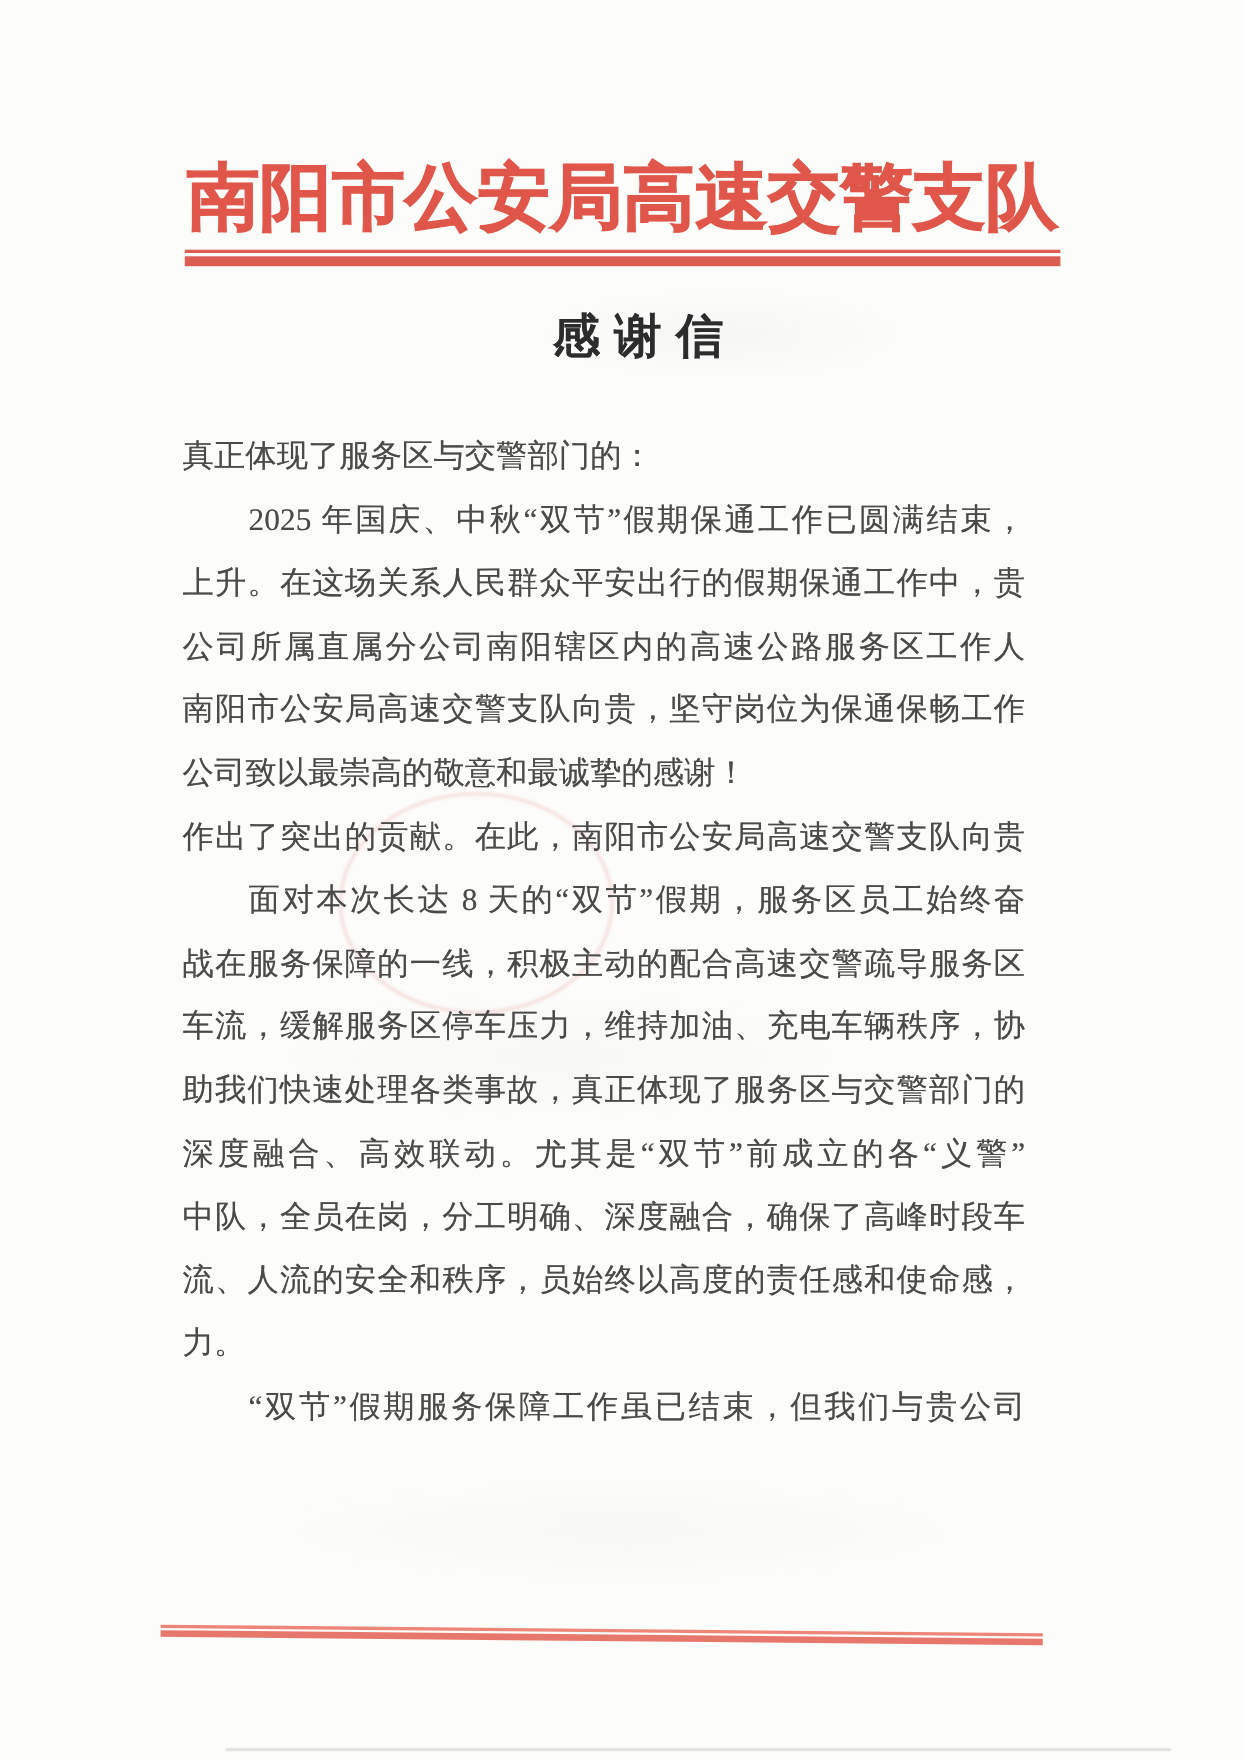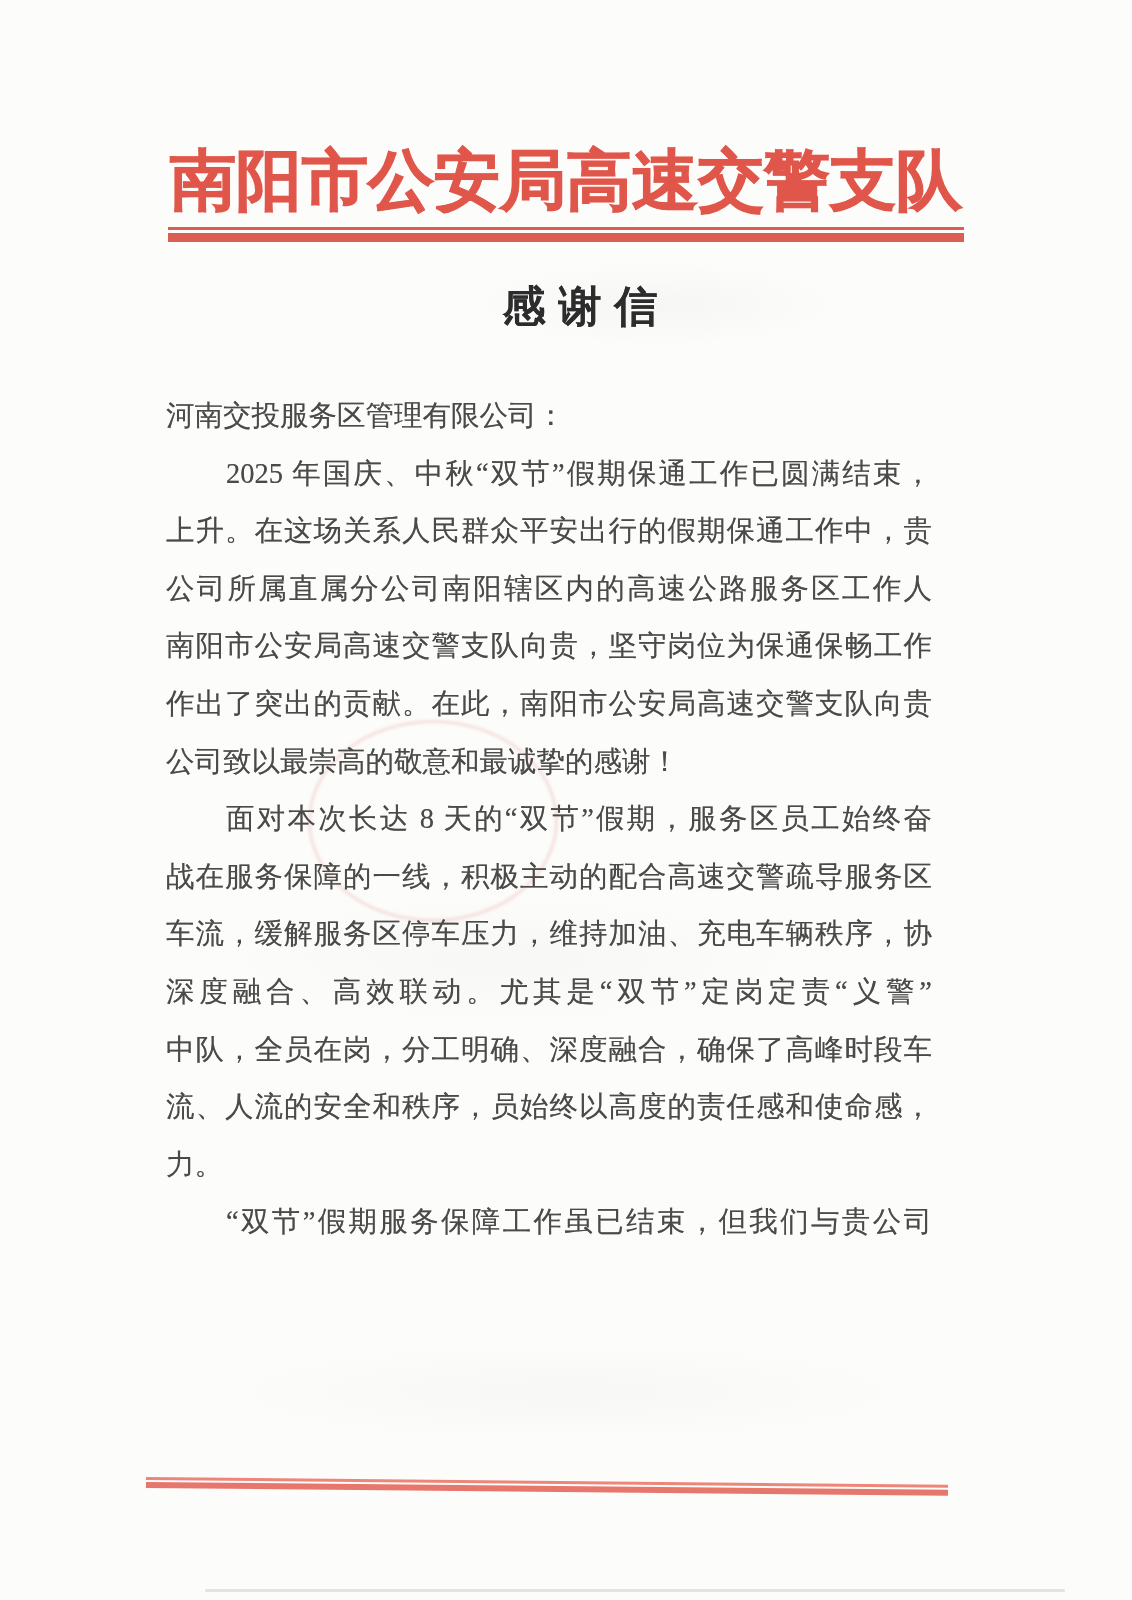--- a/index.html
+++ b/index.html
@@ -134,31 +134,32 @@
     <div class="rule-thin"></div>
     <div class="rule-thick"></div>
   </div>
 
   <h1 class="doc-title">感谢信</h1>
 
   <div class="stamp-ghost"></div>
 
   <div class="letter-body">
 
-  <div class="line">河南交投服务区管理有限公司：</div>
+  <div class="line">真正体现了服务区与交警部门的：</div>
       <div class="line indent justify">2025 年国庆、中秋“双节”假期保通工作已圆满结束，</div>
       <div class="line justify">上升。在这场关系人民群众平安出行的假期保通工作中，贵</div>
       <div class="line justify">公司所属直属分公司南阳辖区内的高速公路服务区工作人</div>
       <div class="line justify">南阳市公安局高速交警支队向贵，坚守岗位为保通保畅工作</div>
+      <div class="line">公司致以最崇高的敬意和最诚挚的感谢！</div>
       <div class="line justify">作出了突出的贡献。在此，南阳市公安局高速交警支队向贵</div>
-      <div class="line">公司致以最崇高的敬意和最诚挚的感谢！</div>
       <div class="line indent justify">面对本次长达 8 天的“双节”假期，服务区员工始终奋</div>
       <div class="line justify">战在服务保障的一线，积极主动的配合高速交警疏导服务区</div>
       <div class="line justify">车流，缓解服务区停车压力，维持加油、充电车辆秩序，协</div>
-      <div class="line justify">深度融合、高效联动。尤其是“双节”定岗定责“义警”</div>
+      <div class="line justify">助我们快速处理各类事故，真正体现了服务区与交警部门的</div>
+      <div class="line justify">深度融合、高效联动。尤其是“双节”前成立的各“义警”</div>
       <div class="line justify">中队，全员在岗，分工明确、深度融合，确保了高峰时段车</div>
       <div class="line justify">流、人流的安全和秩序，员始终以高度的责任感和使命感，</div>
       <div class="line">力。</div>
       <div class="line indent justify">“双节”假期服务保障工作虽已结束，但我们与贵公司</div>
     </div>
 
   <div class="rule-bottom">
     <div class="rule-thin"></div>
     <div class="rule-thick"></div>
   </div>

